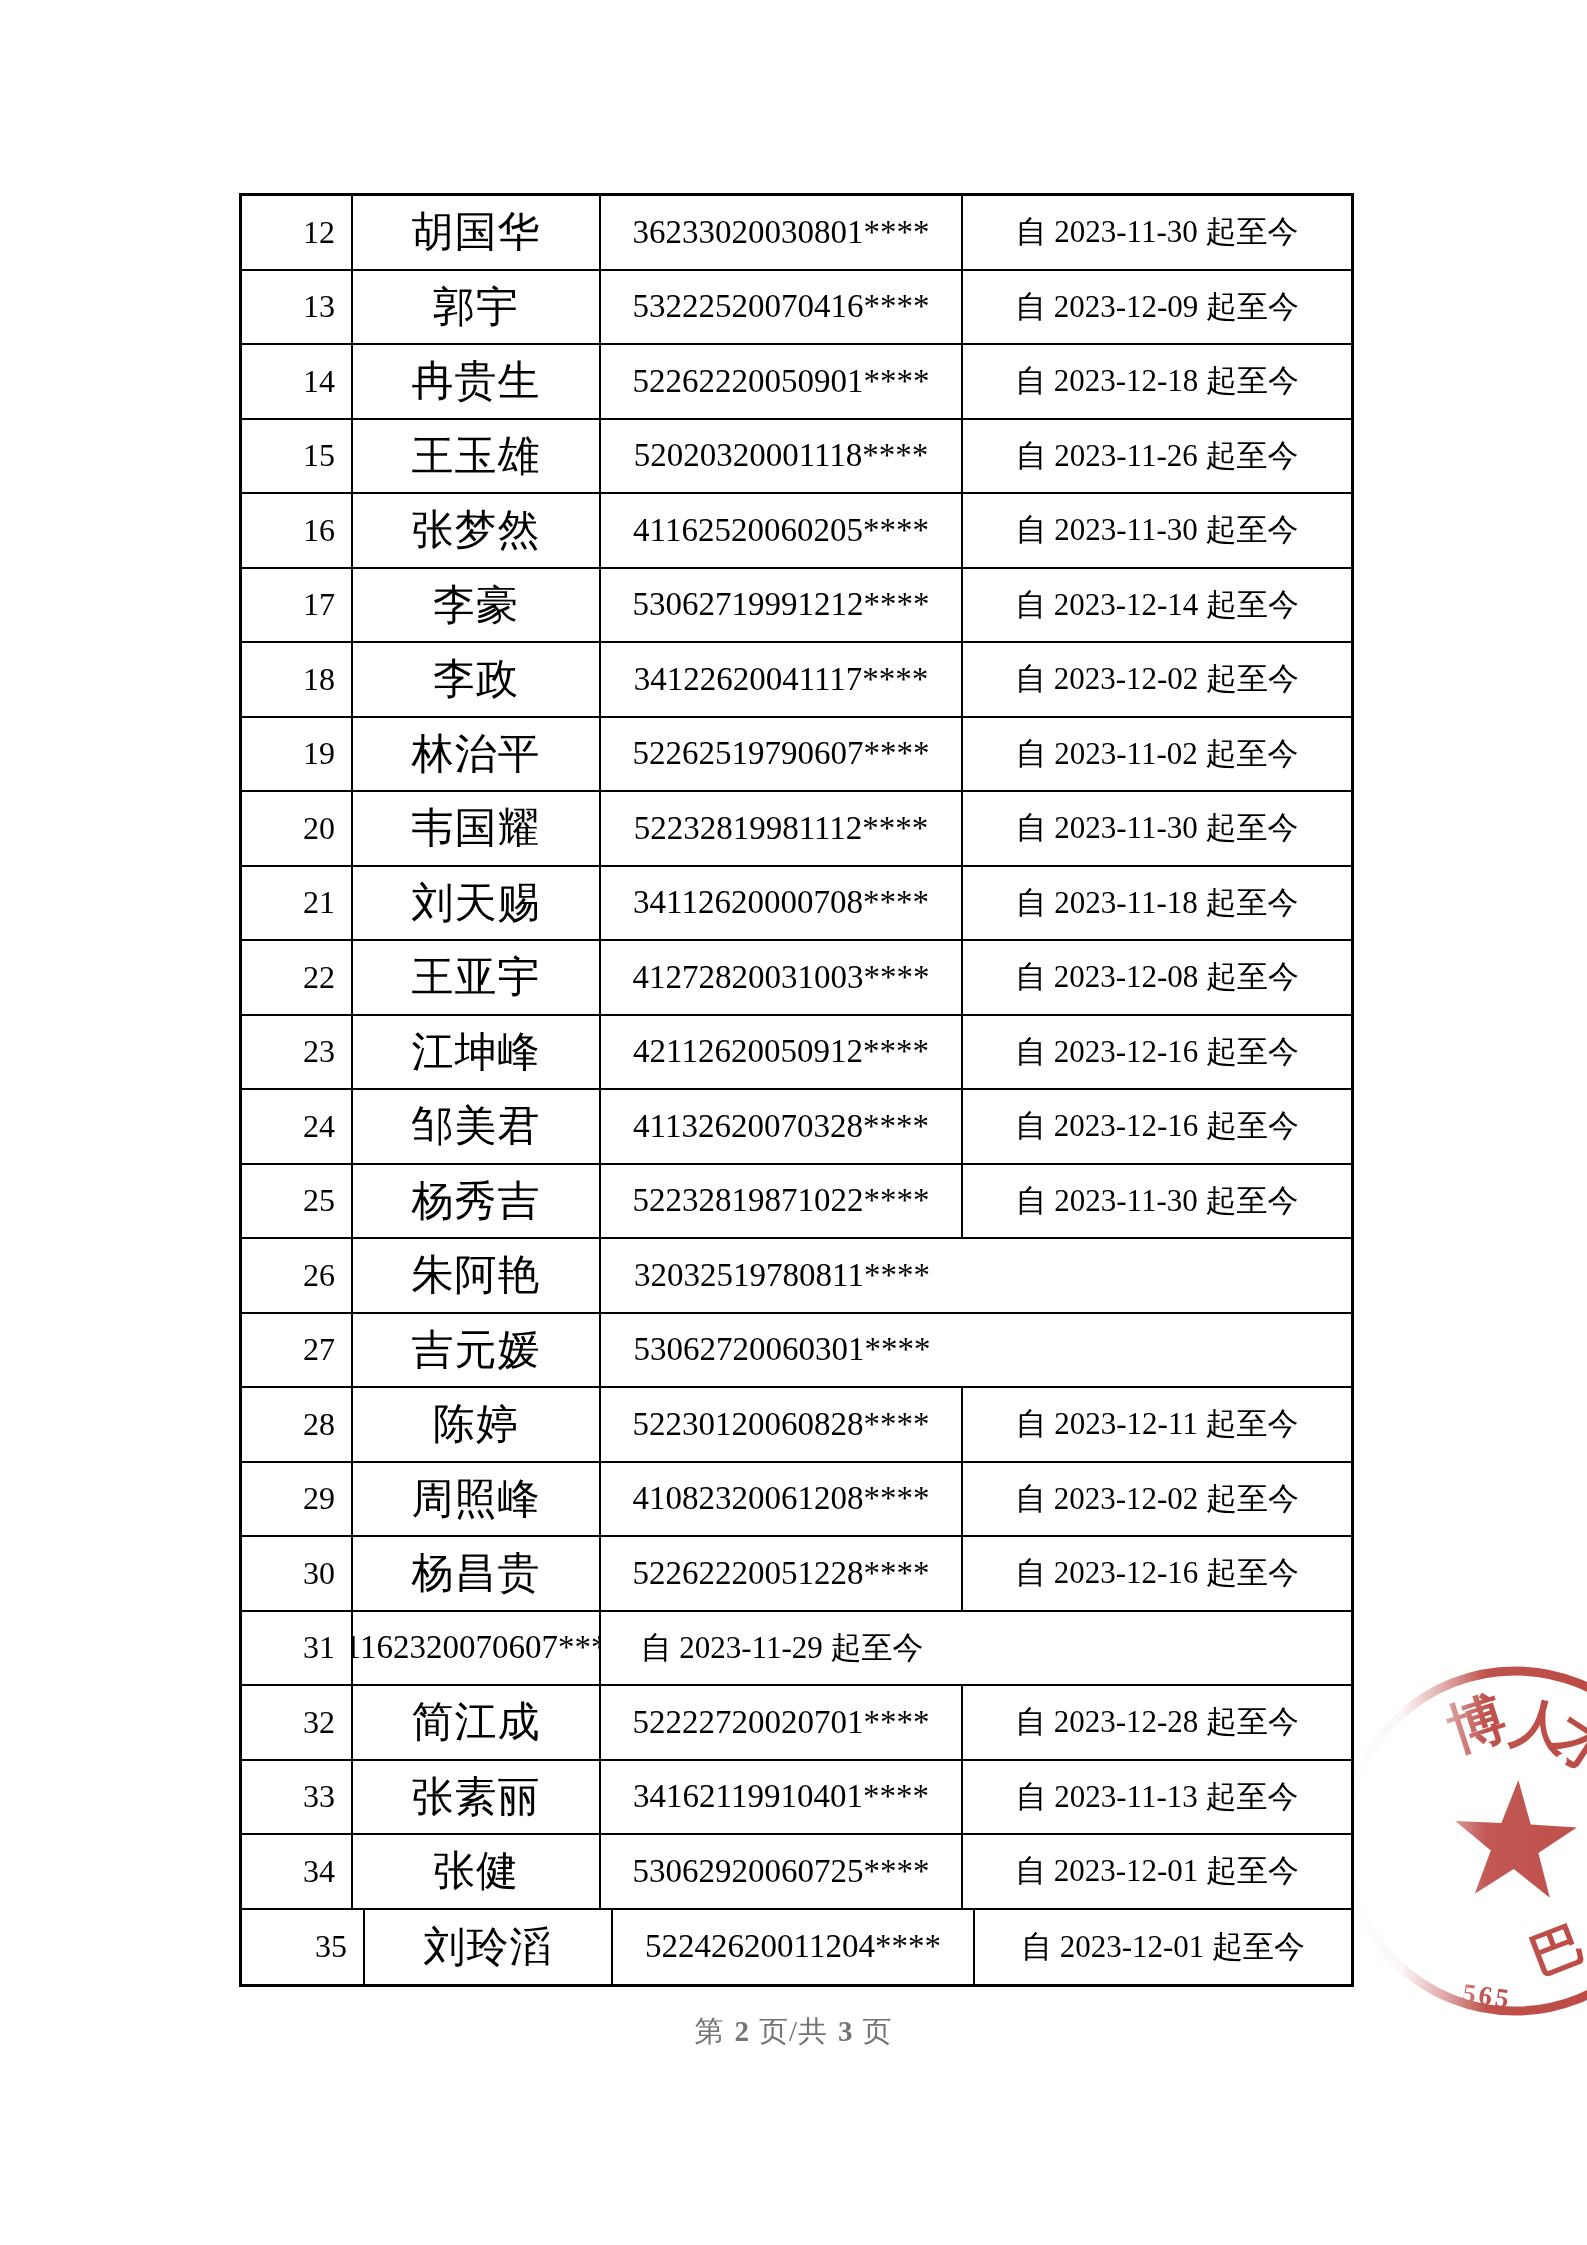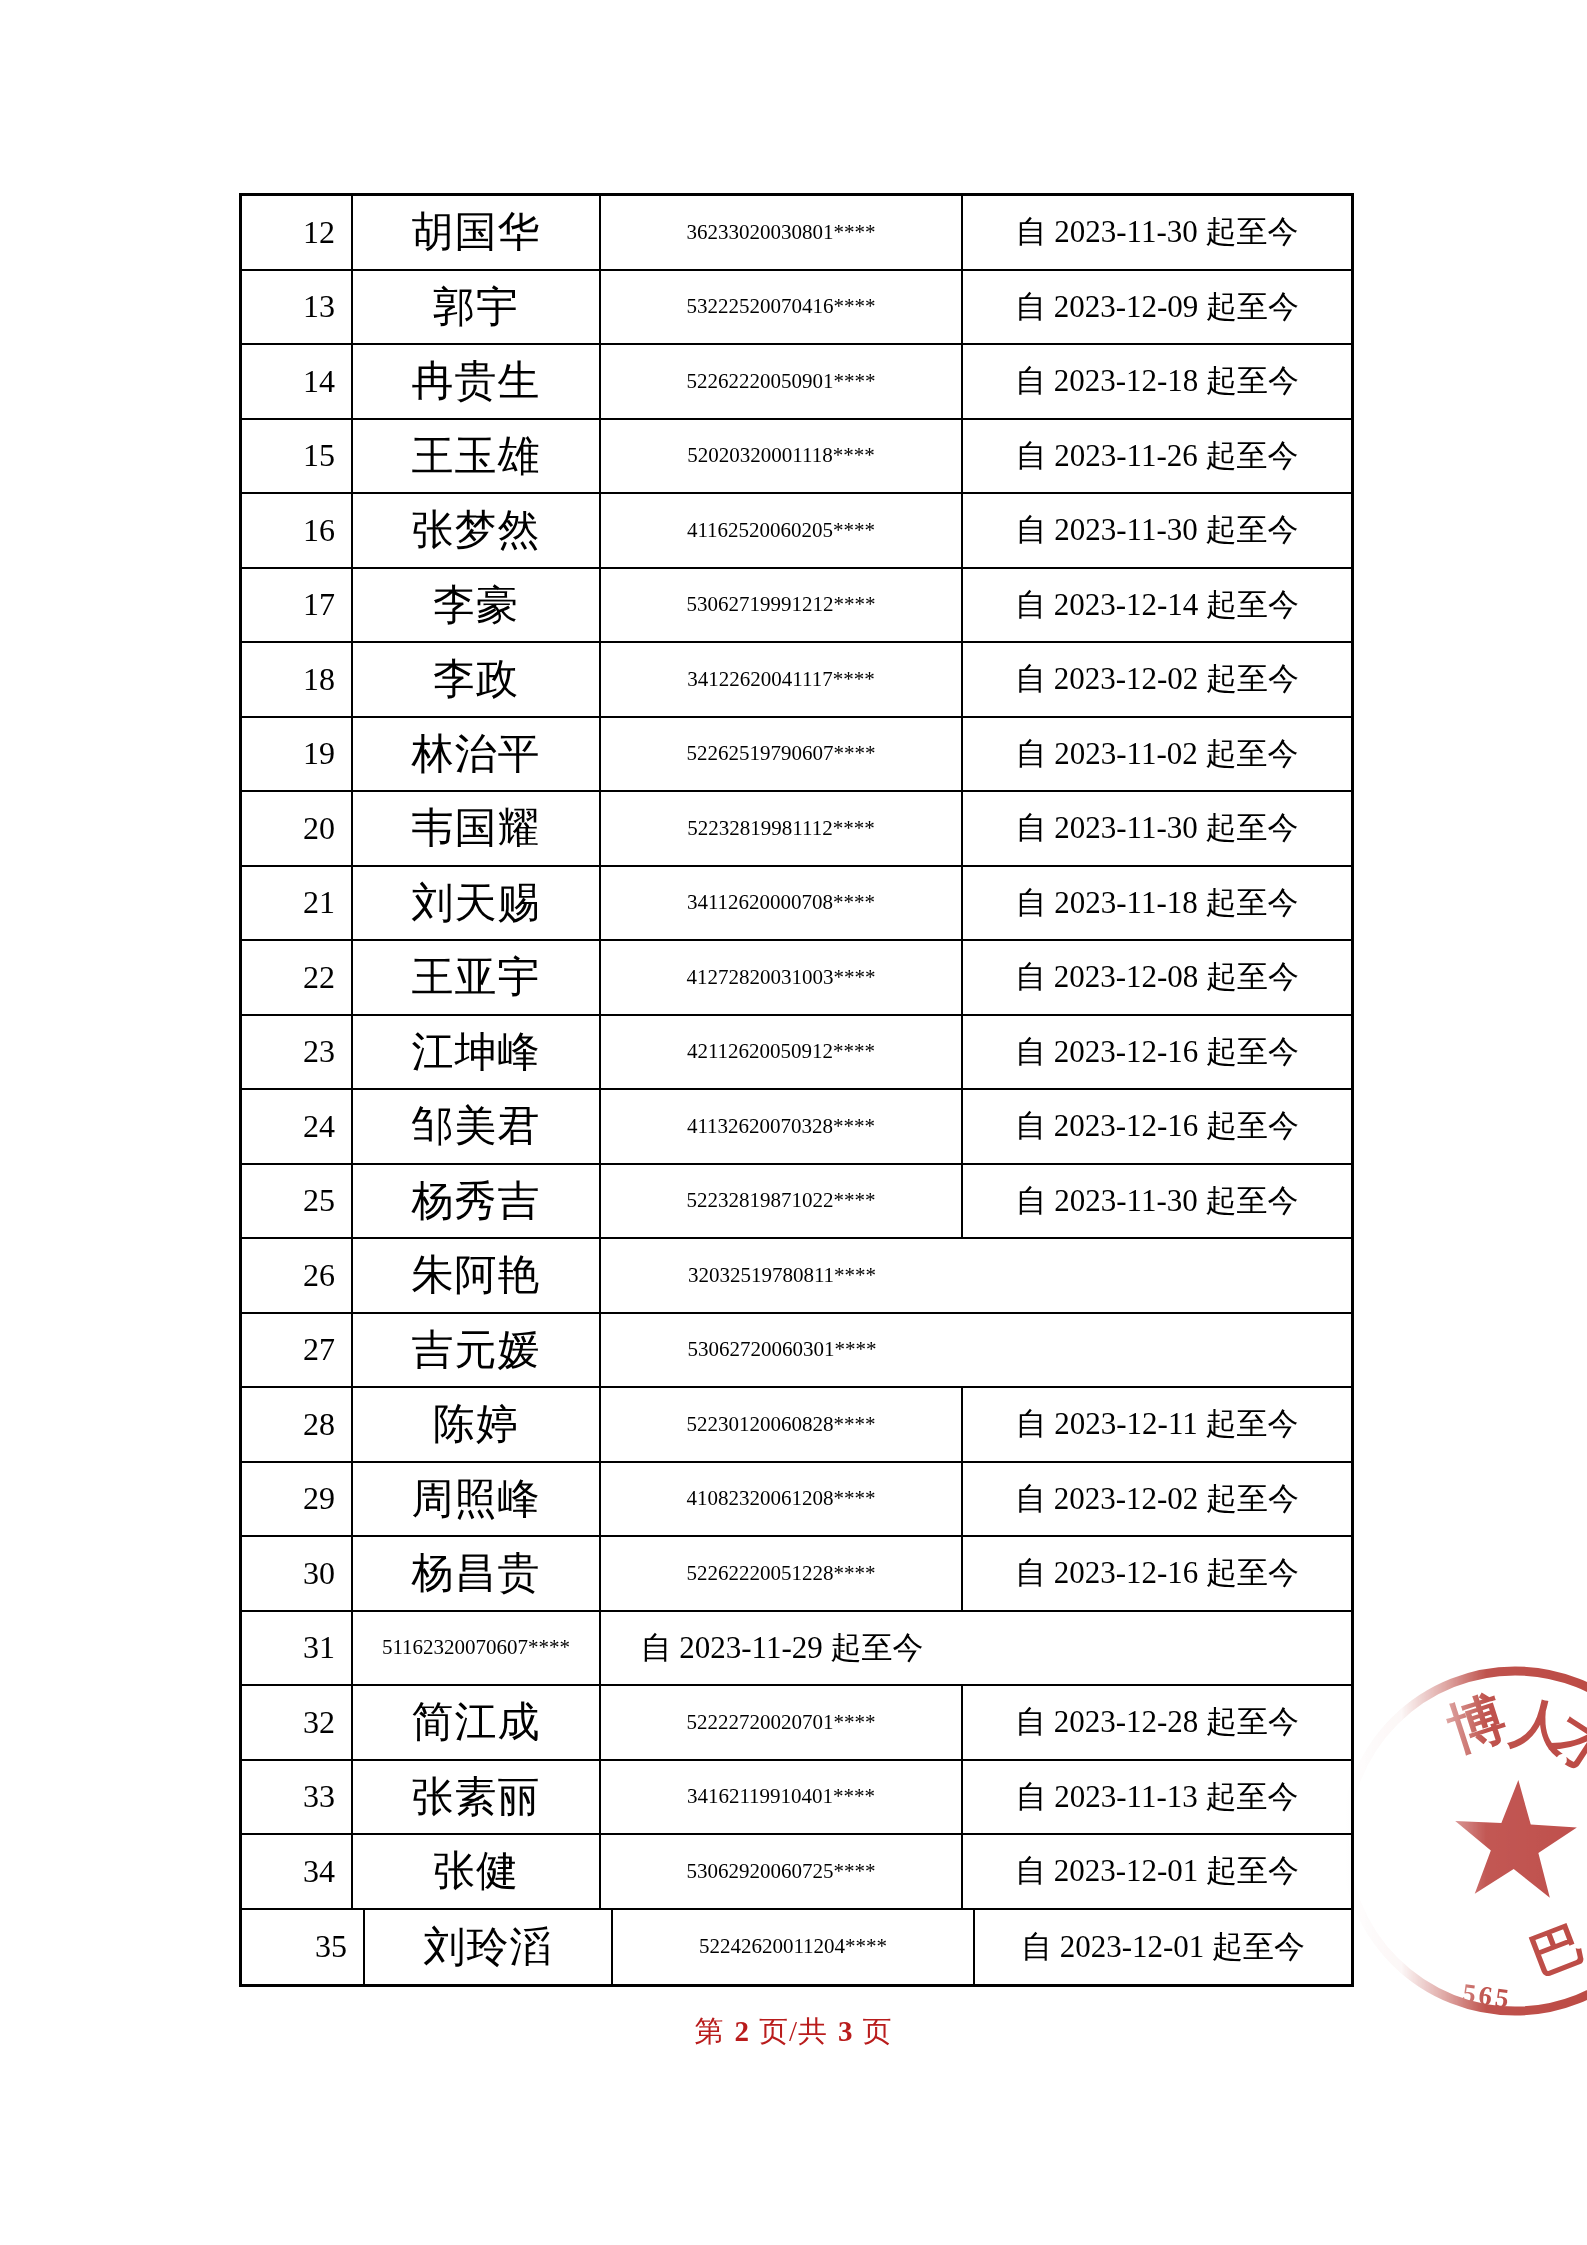--- a/index.html
+++ b/index.html
@@ -36,30 +36,30 @@
     align-items:center;
     justify-content:center;
     border-right:2px solid #000;
     overflow:hidden;
     color:#000;
     white-space:nowrap;
   }
   .t-cell:last-child{border-right:none;}
   .cell-no{font-size:32px;padding-left:45px;}
   .cell-name{font-size:42px;letter-spacing:1px;}
-  .cell-id{font-size:21px;letter-spacing:0px;}
+  .cell-id{font-size:33px;letter-spacing:0px;}
   .cell-period{font-size:31px;}
   
   .page-footer{
     position:absolute;
     left:0;top:2012px;
     width:100%;
     text-align:center;
     font-size:29px;
-    color:#b91c1c;
+    color:#737373;
   }
   .page-footer .num{font-weight:bold;padding:0 10px;}
   .page-footer .txt{letter-spacing:1px;}
   
   .seal{
     position:absolute;
     left:1337px;top:1663px;
     width:356px;height:356px;
     pointer-events:none;
   }

